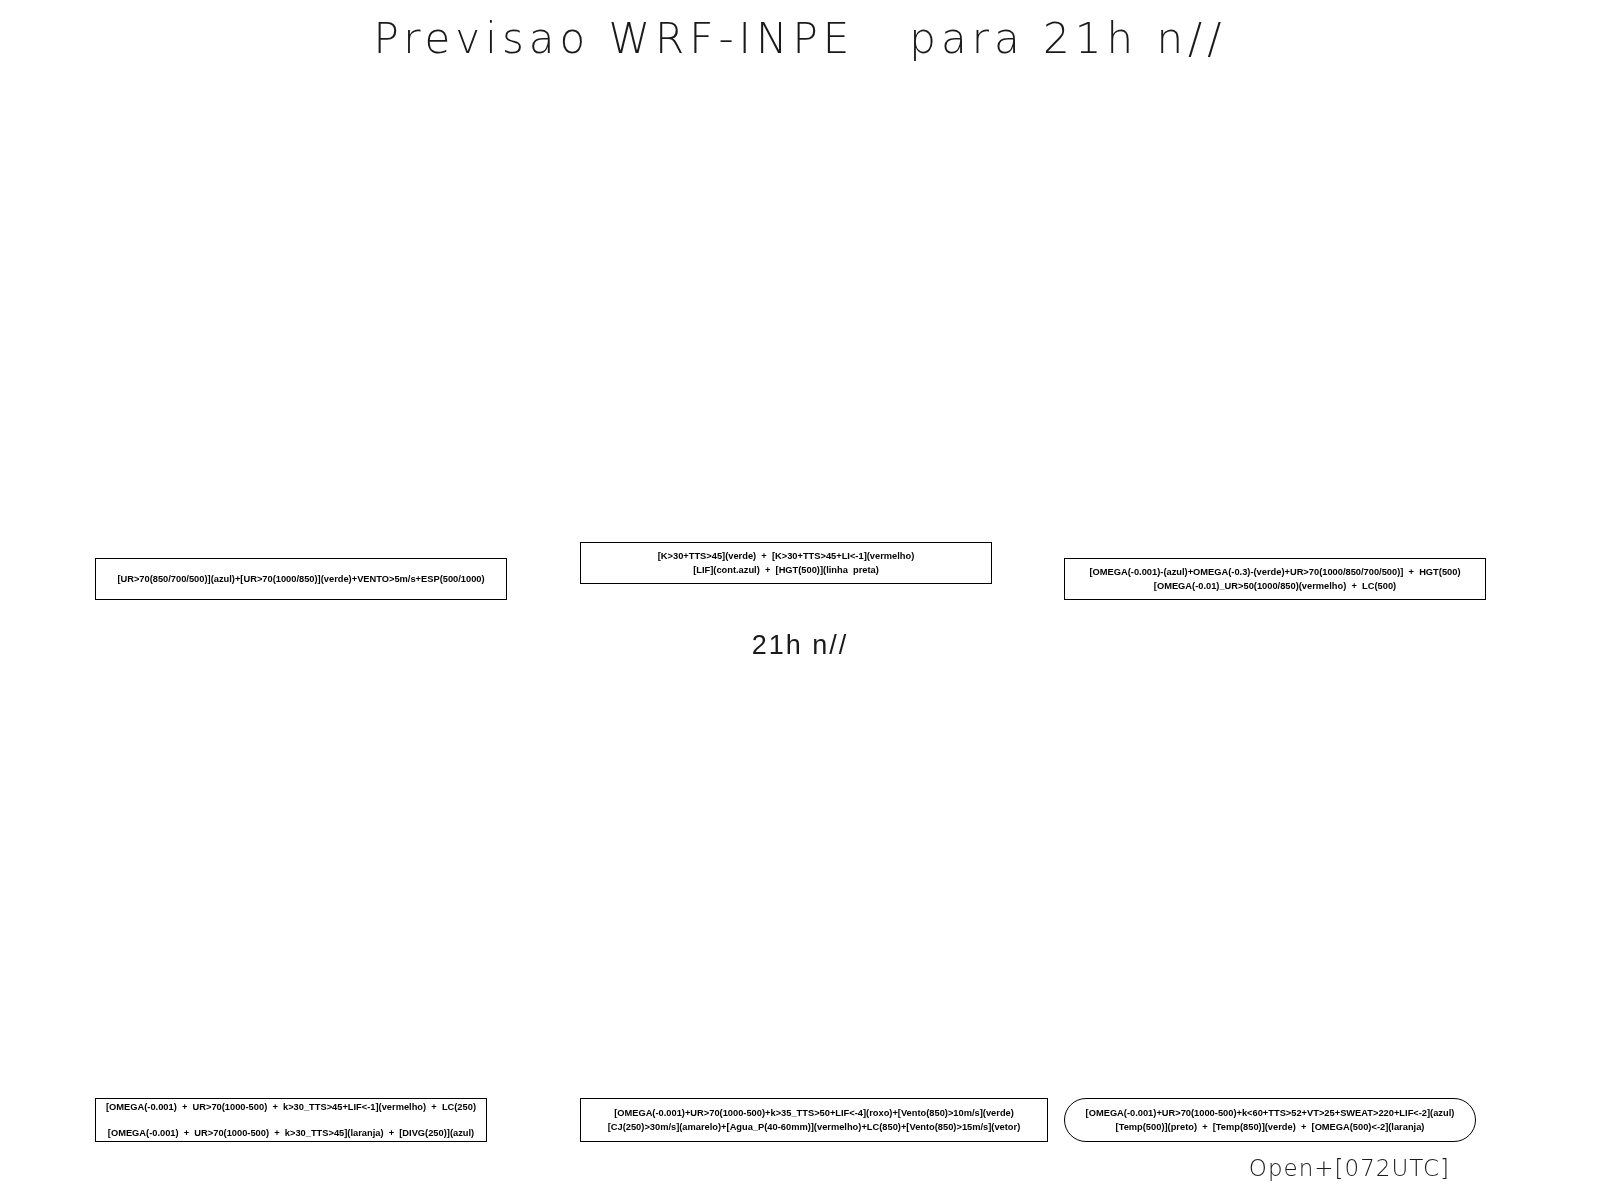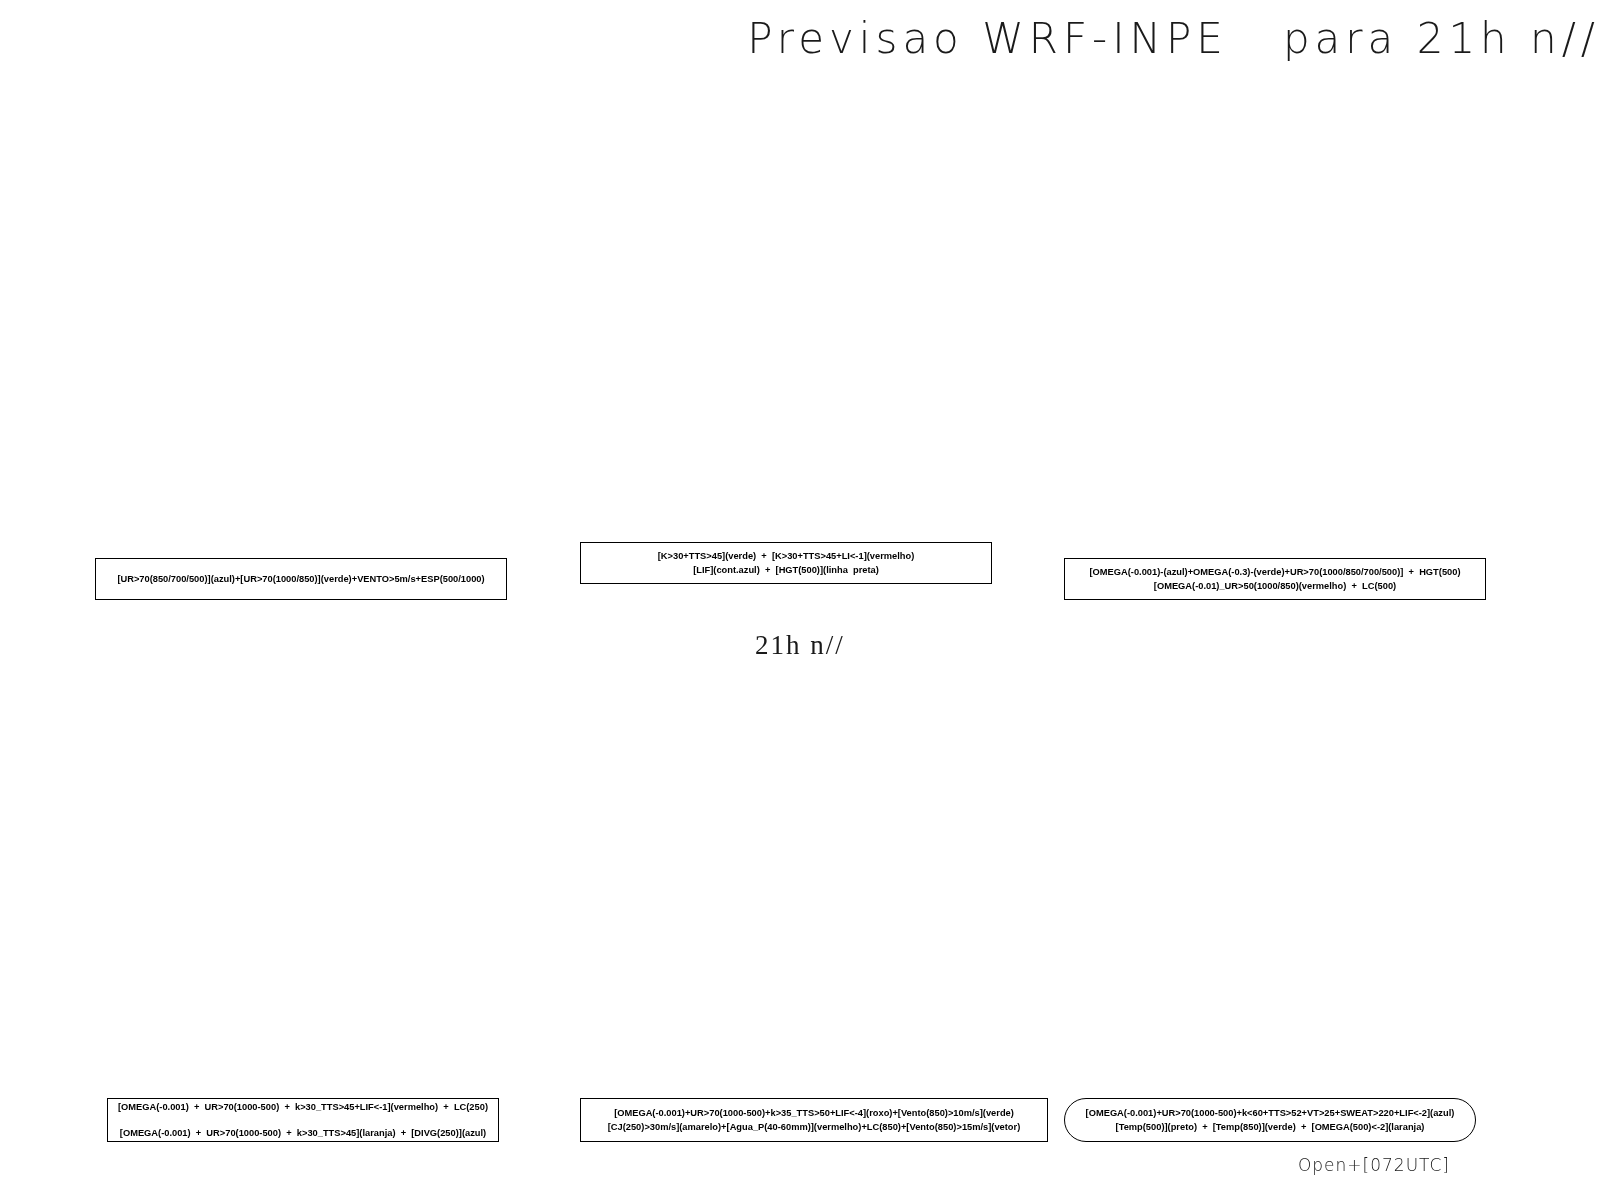--- a/index.html
+++ b/index.html
@@ -15,52 +15,52 @@
     color: #000000;
     overflow: hidden;
   }
 
   
   .main-title {
     position: absolute;
     left: 0;
     top: 14px;
     width: 1600px;
-    text-align: right;
+    text-align: center;
     font-family: "DejaVu Sans", sans-serif;
     font-weight: 300;
     font-size: 42px;
     letter-spacing: 5px;
     white-space: pre;
     color: #1a1a1a;
   }
 
   
   .mid-caption {
     position: absolute;
     left: 0;
     top: 630px;
     width: 1600px;
     text-align: center;
-    font-family: Liberation Serif, serif;
+    font-family: Liberation Sans, sans-serif;
     font-weight: 300;
     font-size: 27px;
     letter-spacing: 2px;
     white-space: pre;
     color: #1a1a1a;
   }
 
   
   .bottom-right-caption {
     position: absolute;
     right: 150px;
     top: 1155px;
     font-family: "DejaVu Sans", sans-serif;
     font-weight: 300;
-    font-size: 17px;
+    font-size: 23px;
     letter-spacing: 1px;
     white-space: pre;
     color: #1a1a1a;
   }
 
   
   .legend-box {
     position: absolute;
     box-sizing: border-box;
     border: 1.5px solid #000000;
@@ -81,21 +81,21 @@
     letter-spacing: 0px;
     color: #000000;
   }
 
   
   #legend-ur    { left: 95px;   top: 558px;  width: 412px; height: 42px; }
   #legend-k     { left: 580px;  top: 542px;  width: 412px; height: 42px; }
   #legend-omega { left: 1064px; top: 558px;  width: 422px; height: 42px; }
 
   
-  #legend-omega-lc    { left: 107px;   top: 1098px; width: 392px; height: 44px; gap: 12px; }
+  #legend-omega-lc    { left: 95px;   top: 1098px; width: 392px; height: 44px; gap: 12px; }
   #legend-omega-cj    { left: 580px;  top: 1098px; width: 468px; height: 44px; }
   #legend-omega-sweat { left: 1064px; top: 1098px; width: 412px; height: 44px; border-radius: 22px; }
 
   .plot-area {
     position: absolute;
     background: transparent;
   }
 </style>
 </head>
 <body>

